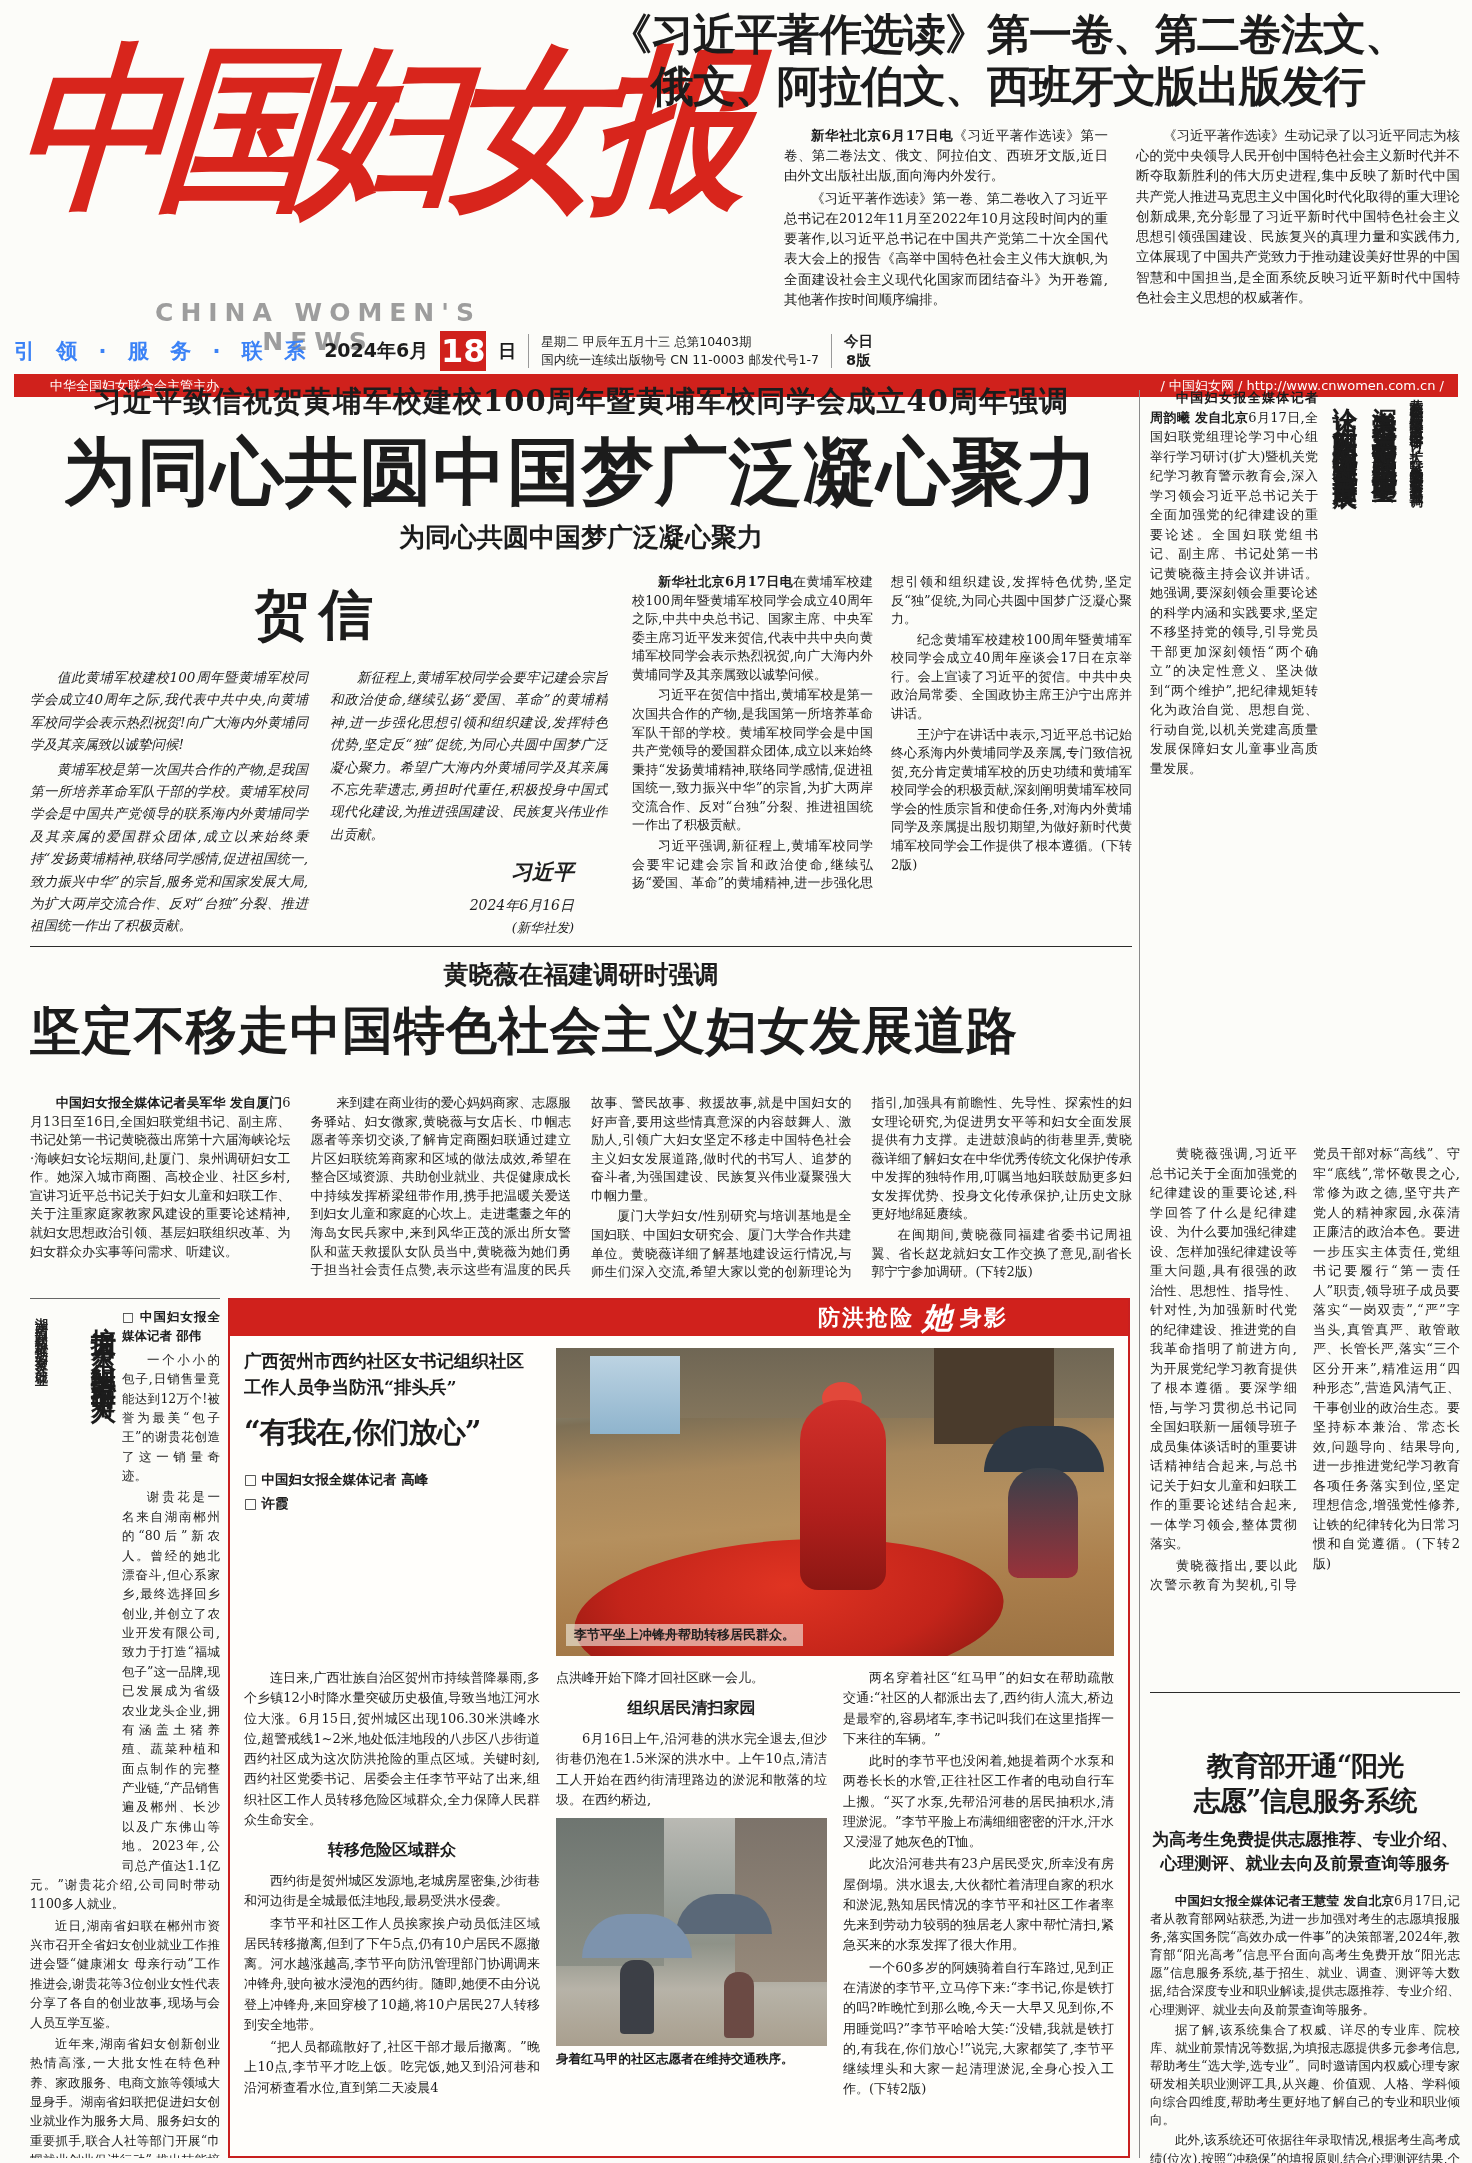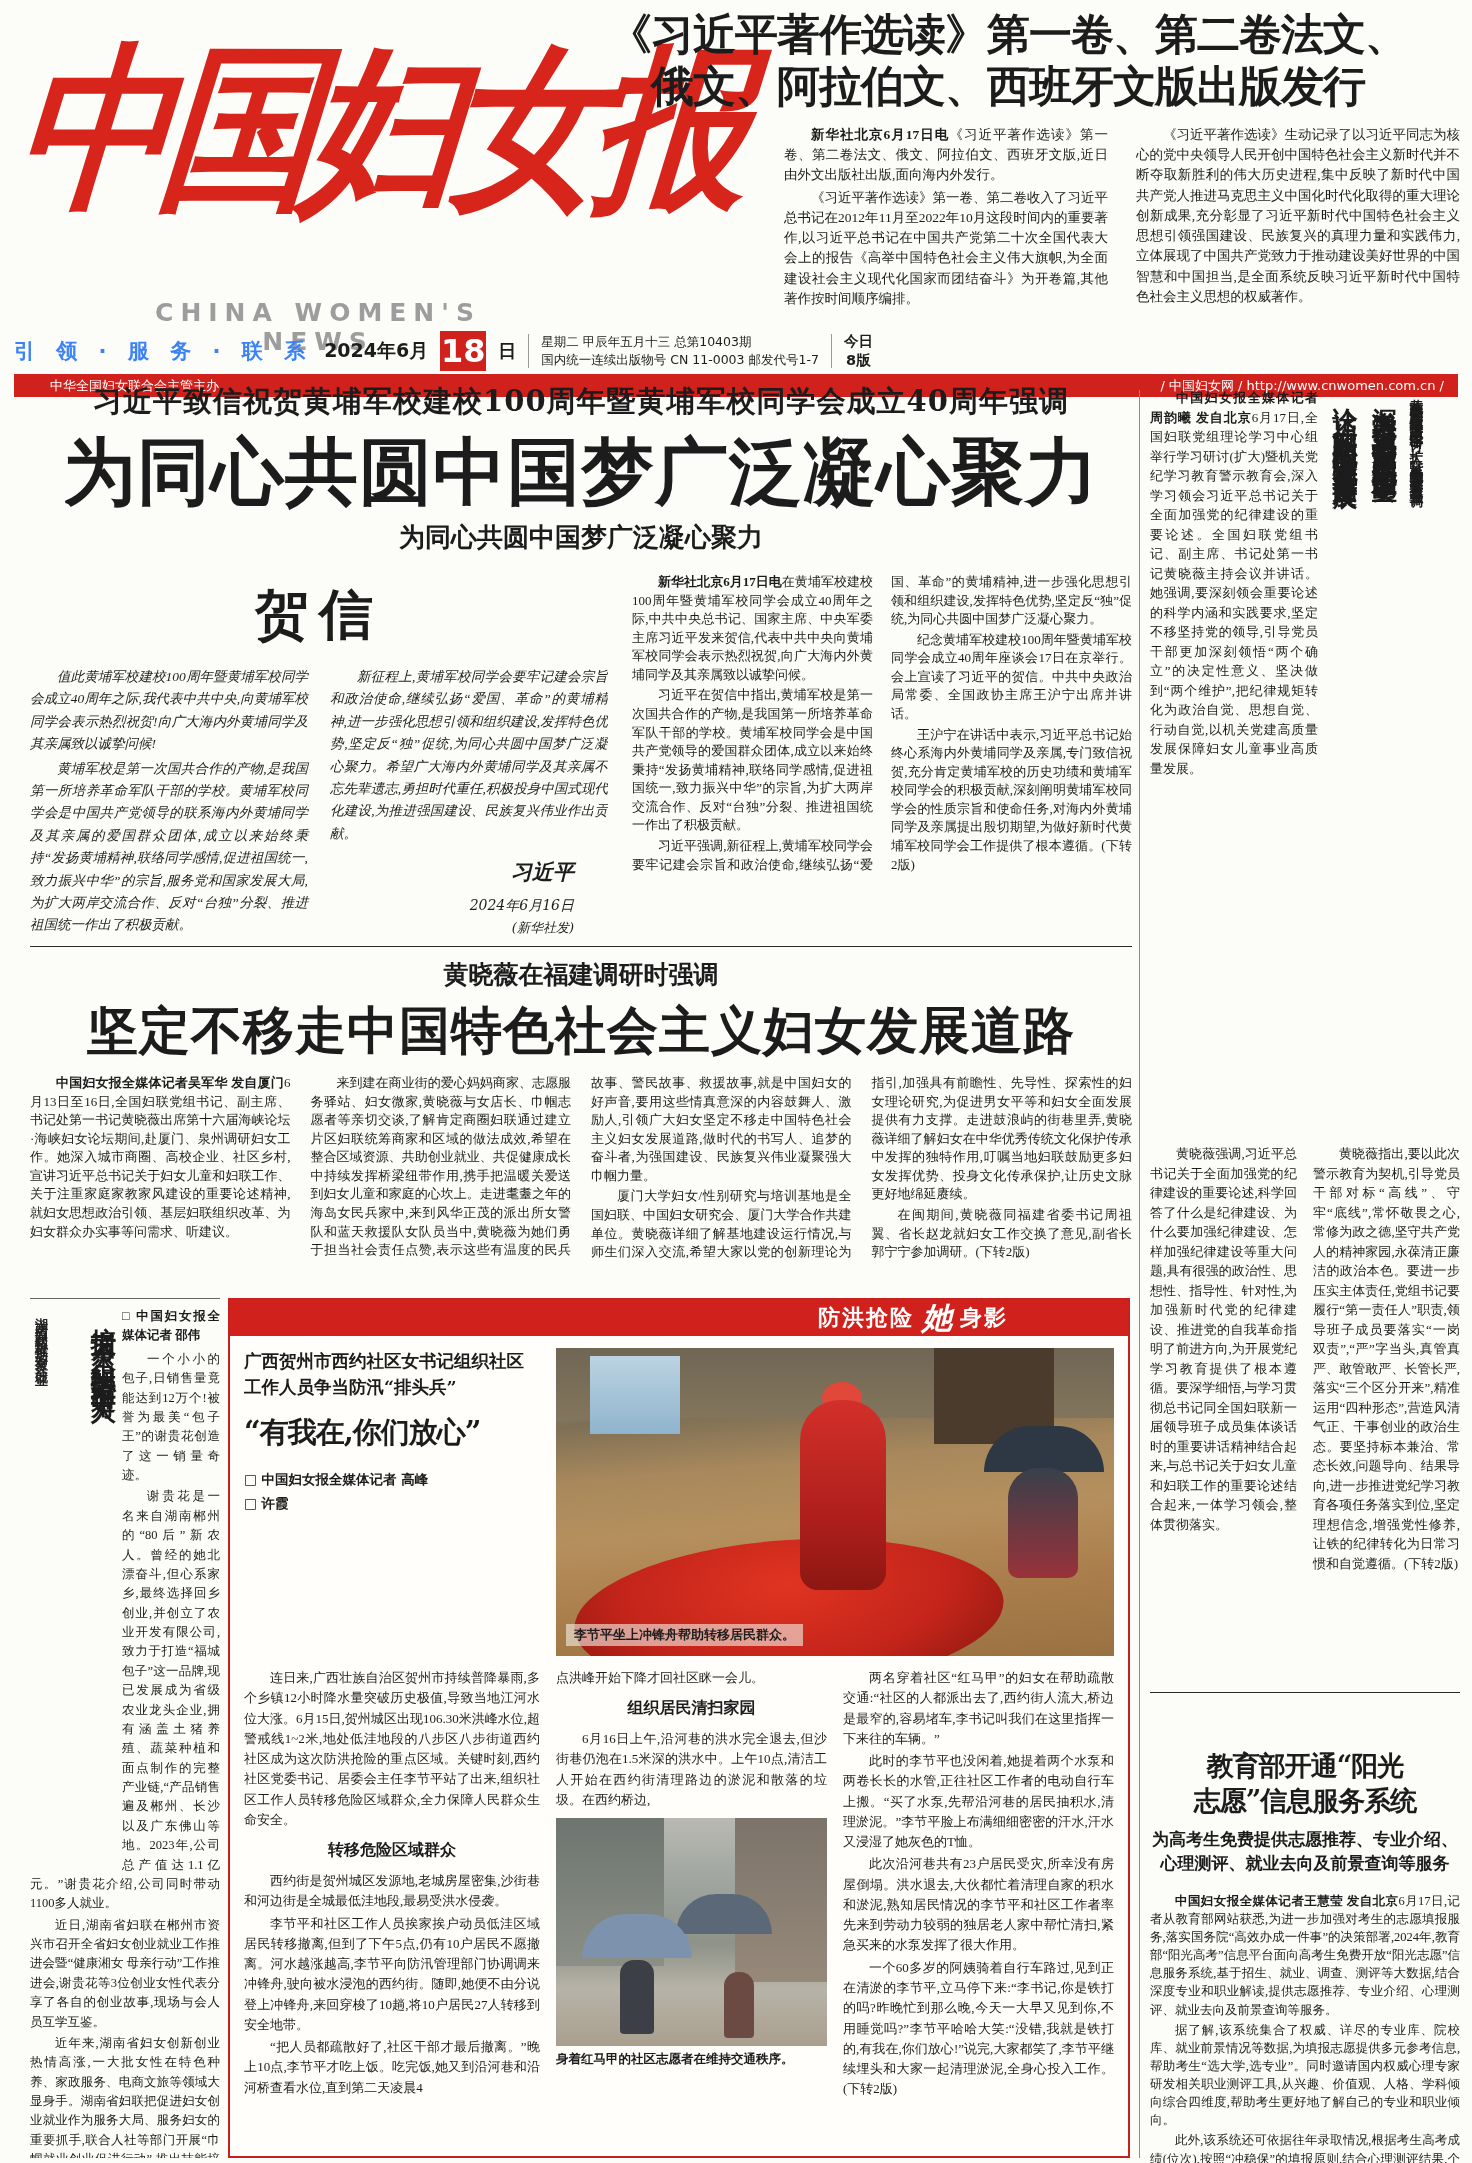--- a/index.html
+++ b/index.html
@@ -2,21 +2,21 @@
 <html><head>
 <meta charset="utf-8">
 <style>
   html,body{margin:0;padding:0;background:#e8e8e4;}
   #page{position:relative;width:1472px;height:2163px;background:#fcfcf9;margin:0 auto;
         font-family:"DejaVu Serif","Liberation Serif",serif;color:#1c1c1c;overflow:hidden;}
   .sans{font-family:"DejaVu Sans","Liberation Sans",sans-serif;margin-top:36px;}
   .abs{position:absolute;}
   .just{text-align:justify;text-justify:inter-ideograph;}
   .ind{text-indent:2em;}
-  p{margin:0 0 2px 0;font-family:Liberation Serif, serif;}
+  p{margin:0 0 2px 0;}
   b{font-weight:bold;}
 
   
   #calligraphy{left:8px;top:-6px;width:740px;height:268px;color:#d8251c;
     font-size:156px;line-height:268px;font-weight:bold;font-style:italic;
     text-align:center;letter-spacing:-12px;transform:skewX(-5deg) scaleY(1.14);white-space:nowrap;}
   #en-name{left:128px;top:262px;width:380px;text-align:center;color:#9d9d9d;
     font-size:25px;letter-spacing:7px;font-weight:bold;}
   #top-story{left:556px;top:8px;width:904px;}
   .ts-head{font-size:43px;font-weight:900;text-align:center;line-height:1.22;letter-spacing:-1px;}
@@ -52,21 +52,21 @@
   .sig-src{font-size:13px;}
   .report{flex:1;column-count:2;column-gap:18px;font-size:13px;line-height:1.43;
     height:372px;overflow:hidden;margin-top:4px;}
 
   .hrule{background:#2b2b2b;height:1px;}
   .vrule{background:#8a8a8a;width:1px;}
 
   
   #fujian{left:30px;top:952px;width:1102px;height:340px;overflow:hidden;}
   .fj-kicker{text-align:center;font-size:25px;font-weight:bold;margin-top:6px;}
-  .fj-head{text-align:center;font-size:51px;font-weight:900;letter-spacing:1px;margin:6px 0 8px;white-space:nowrap;}
+  .fj-head{font-size:51px;font-weight:900;letter-spacing:1px;margin:6px 0 28px;white-space:nowrap;}
   .fj-cols{column-count:4;column-gap:20px;font-size:13px;line-height:1.43;height:218px;overflow:hidden;}
 
   
   #hunan{left:30px;top:1298px;width:190px;height:860px;overflow:hidden;border-top:1px solid #666;padding-top:8px;box-sizing:border-box;}
   .hn-float{float:left;width:92px;height:566px;display:flex;gap:7px;}
   .hn-strip{writing-mode:vertical-rl;font-size:13px;font-weight:bold;letter-spacing:4px;width:20px;color:#222;}
   .hn-head{writing-mode:vertical-rl;font-size:25px;font-weight:900;letter-spacing:4px;width:60px;line-height:1.15;}
   #hunan p{font-size:12.5px;line-height:1.55;}
   .hn-byline{font-weight:bold;font-size:12.5px;margin-bottom:4px;}
 

